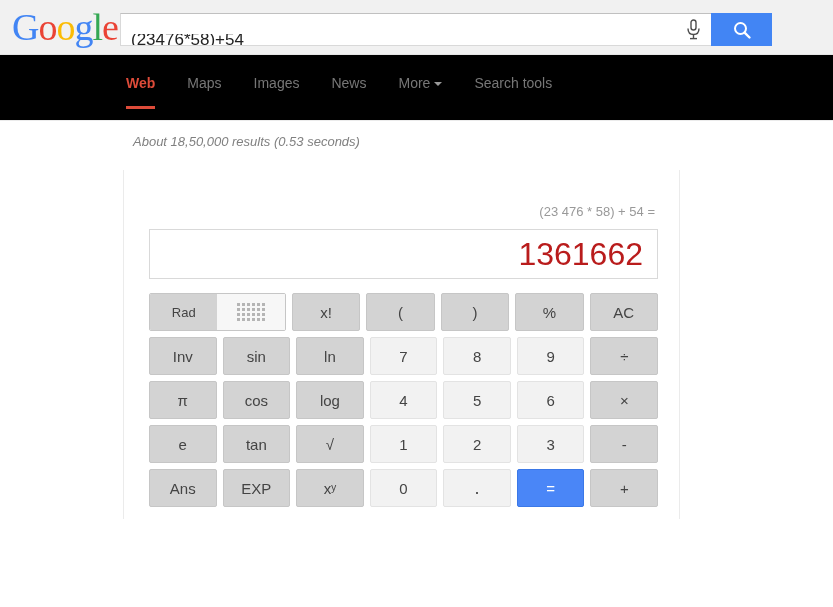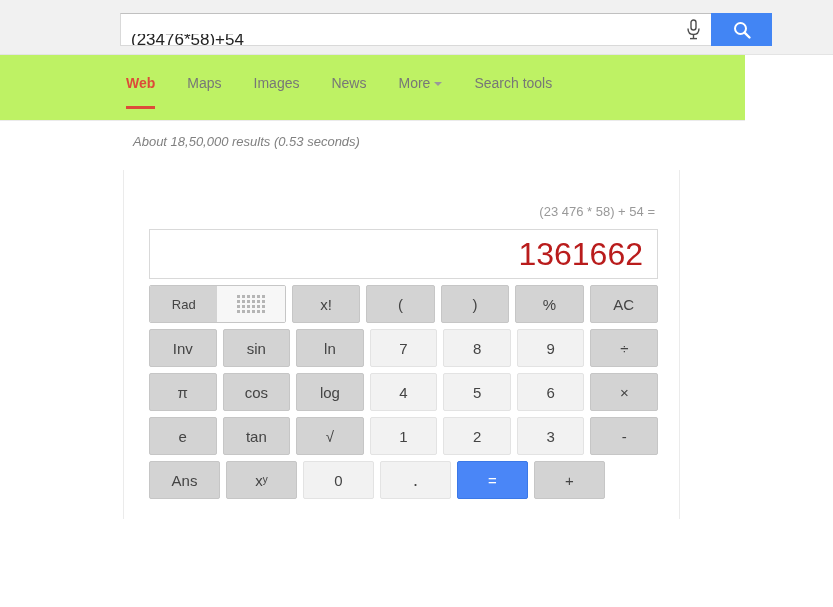--- a/index.html
+++ b/index.html
@@ -71,23 +71,23 @@
     display: flex;
     align-items: center;
     justify-content: center;
     cursor: pointer;
     margin: -1px -1px -1px 0;
   }
 
   
   .tabs-wrap {
     position: relative;
-    width: 745px;
+    width: 833px;
     height: 66px;
-    background: #bef264;
+    background: #000000;
     border-bottom: 1px solid #ebebeb;
     padding-left: 26px;
   }
   .tabs {
     position: absolute;
     left: 126px; top: 12px;
     display: flex;
     align-items: flex-start;
   }
   .tab {
@@ -159,21 +159,21 @@
     justify-content: flex-end;
     padding-right: 14px;
   }
   .display-value {
     font-size: 32px;
     color: #b91c1c;
     letter-spacing: 0px;
   }
 
   
-  .keypad { margin-top: 6px; border-radius: 23px; }
+  .keypad { margin-top: 14px; border-radius: 23px; }
   .krow {
     display: flex;
     margin-bottom: 6px;
   }
   .key {
     height: 38px;
     margin-right: 6px;
     border: 1px solid #d0d0d0;
     border-radius: 2px;
     display: flex;
@@ -230,20 +230,23 @@
     width: 3px; height: 3px;
     background: #b5b5b5;
   }
   .dot-key { font-size: 18px; line-height: 10px; }
 </style>
 </head>
 <body>
 
 <div class="header">
 
+  <div class="logo">
+    <span class="l-b">G</span><span class="l-r">o</span><span class="l-y">o</span><span class="l-b">g</span><span class="l-g">l</span><span class="l-r">e</span>
+  </div>
 
   <div class="searchbar">
     <input class="search-input" type="text" value="(23476*58)+54" style="">
     <div class="mic-btn">
       <svg width="15" height="21" viewBox="0 0 15 21" aria-hidden="true">
         <rect x="5" y="1" width="5" height="10" rx="2.5" fill="none" stroke="#4d4d4d" stroke-width="1.4"></rect>
         <path d="M2 9.5 C2 14 5 15.5 7.5 15.5 C10 15.5 13 14 13 9.5" fill="none" stroke="#4d4d4d" stroke-width="1.4"></path>
         <line x1="7.5" y1="15.5" x2="7.5" y2="19.5" stroke="#4d4d4d" stroke-width="1.4"></line>
         <line x1="4" y1="19.6" x2="11" y2="19.6" stroke="#4d4d4d" stroke-width="1.4"></line>
       </svg>
@@ -414,20 +417,23 @@
         <div class="key fn w1">
             <span>-</span>
           </div>
       </div>
 
       <div class="krow">
         <div class="key fn w1">
             <span>Ans</span>
           </div>
         <div class="key fn w1">
+            <span>EXP</span>
+          </div>
+        <div class="key fn w1">
             <span>xʸ</span>
           </div>
         <div class="key num w1">
             <span>0</span>
           </div>
         <div class="key num w1 dot-key">
             <span>.</span>
           </div>
         <div class="key eq w1">
             <span>=</span>

